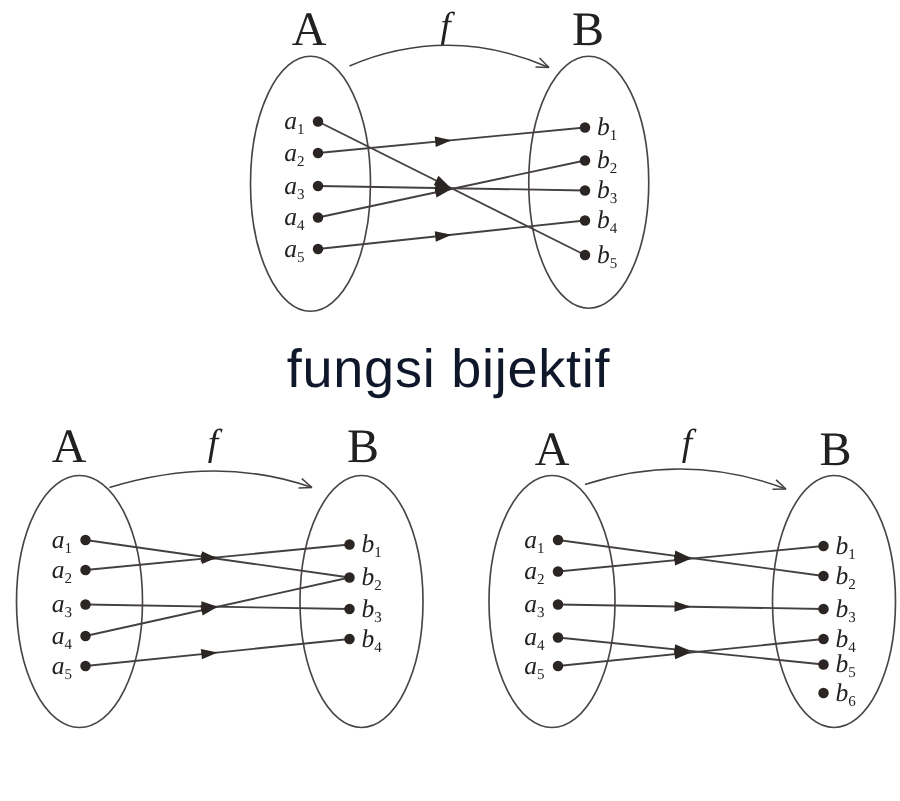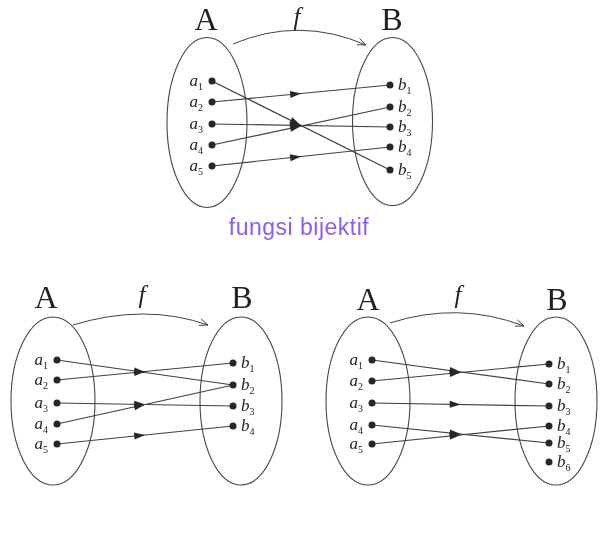--- a/index.html
+++ b/index.html
@@ -12,23 +12,24 @@
     position: relative;
     width: 600px; height: 534px;
     background: #ffffff;
   }
   svg { position: absolute; left: 0; top: 0; }
   .caption {
     position: absolute;
     transform: translateX(-50%);
     white-space: nowrap;
     font-family: "Liberation Sans", sans-serif;
-    font-size: 23px;
+    font-size: 36px;
     letter-spacing: 0.5px;
-    color: #8b5cf6;
+    color: #0f172a;
+    margin-top: 11px;
   }
   .cap0 { left: 299px; top: 214px; }
   .cap1 { left: 156px; top: 496px; }
   .cap2 { left: 466px; top: 496px; }
   text.set-label {
     font-family: "Liberation Serif", serif;
     font-size: 32px;
     fill: #232020;
   }
   text.fn-label {

